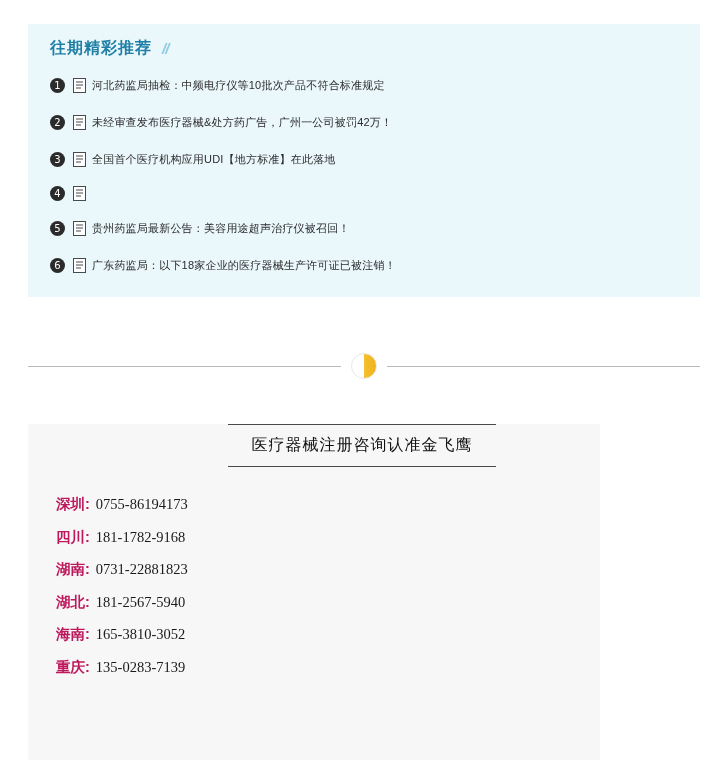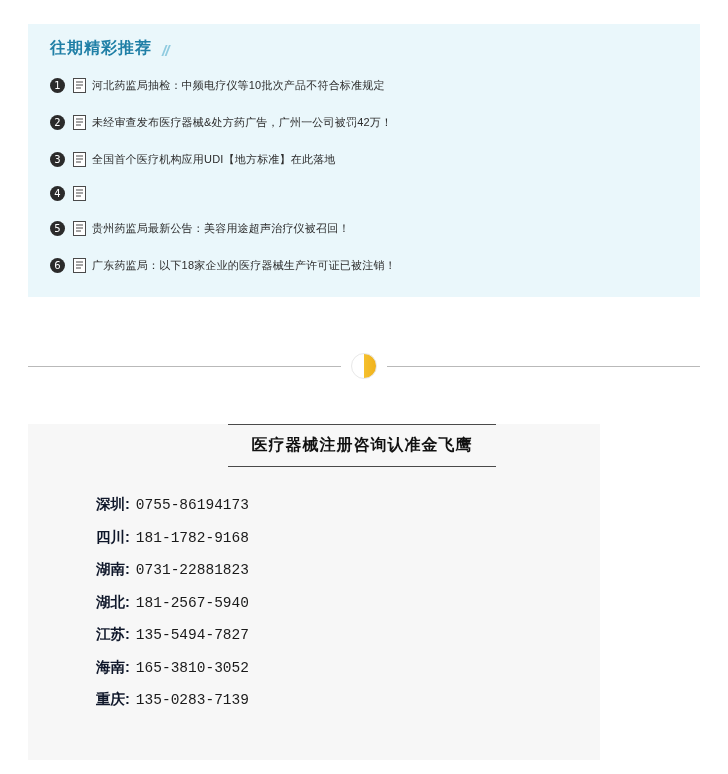--- a/index.html
+++ b/index.html
@@ -26,21 +26,21 @@
     position: absolute;
     left: 28px;
     top: 24px;
     width: 672px;
     background: #eaf7fb;
     box-sizing: border-box;
     padding: 0;
   }
   .rec-header {
     display: flex;
-    align-items: flex-end;
+    align-items: center;
     padding: 14px 0 10px 22px;
   }
   .rec-title {
     font-size: 16px;
     font-weight: bold;
     color: #1f7fa6;
     letter-spacing: 1px;
   }
   .rec-slashes {
     margin-left: 10px;
@@ -132,48 +132,47 @@
     width: 268px;
     text-align: center;
   }
   .contact-title-rule {
     height: 1px;
     background: #4a4a4a;
     width: 100%;
   }
   .contact-title {
     font-size: 16px;
-    font-weight: bold;
+    font-weight: normal;
     color: #111111;
     letter-spacing: 1px;
     padding: 10px 0 11px 0;
     line-height: 20px;
   }
   .contact-list {
     position: absolute;
     left: 28px;
     top: 71px;
   }
   .contact-row {
     display: flex;
     align-items: baseline;
     margin-bottom: 13.5px;
     font-size: 14.5px;
   }
   .contact-city {
     font-weight: bold;
-    color: #0f172a;
+    color: #be185d;
     margin-right: 6px;
     white-space: nowrap;
-    margin-left: 40px;
   }
   .contact-phone {
     color: #1a1a1a;
     white-space: nowrap;
-    font-family: Liberation Mono, monospace;
+    font-family: Liberation Serif, serif;
   }
 </style>
 </head>
 <body>
 
 <div class="page">
 
   <section class="rec-card">
     <div class="rec-header">
       <span class="rec-title">往期精彩推荐</span>
@@ -285,24 +284,20 @@
       </div>
       <div class="contact-row">
         <span class="contact-city">湖南:</span>
         <span class="contact-phone">0731-22881823</span>
       </div>
       <div class="contact-row">
         <span class="contact-city">湖北:</span>
         <span class="contact-phone">181-2567-5940</span>
       </div>
       <div class="contact-row">
-        <span class="contact-city">江苏:</span>
-        <span class="contact-phone">135-5494-7827</span>
-      </div>
-      <div class="contact-row">
         <span class="contact-city">海南:</span>
         <span class="contact-phone">165-3810-3052</span>
       </div>
       <div class="contact-row">
         <span class="contact-city">重庆:</span>
         <span class="contact-phone">135-0283-7139</span>
       </div>
     </div>
   </section>
 

